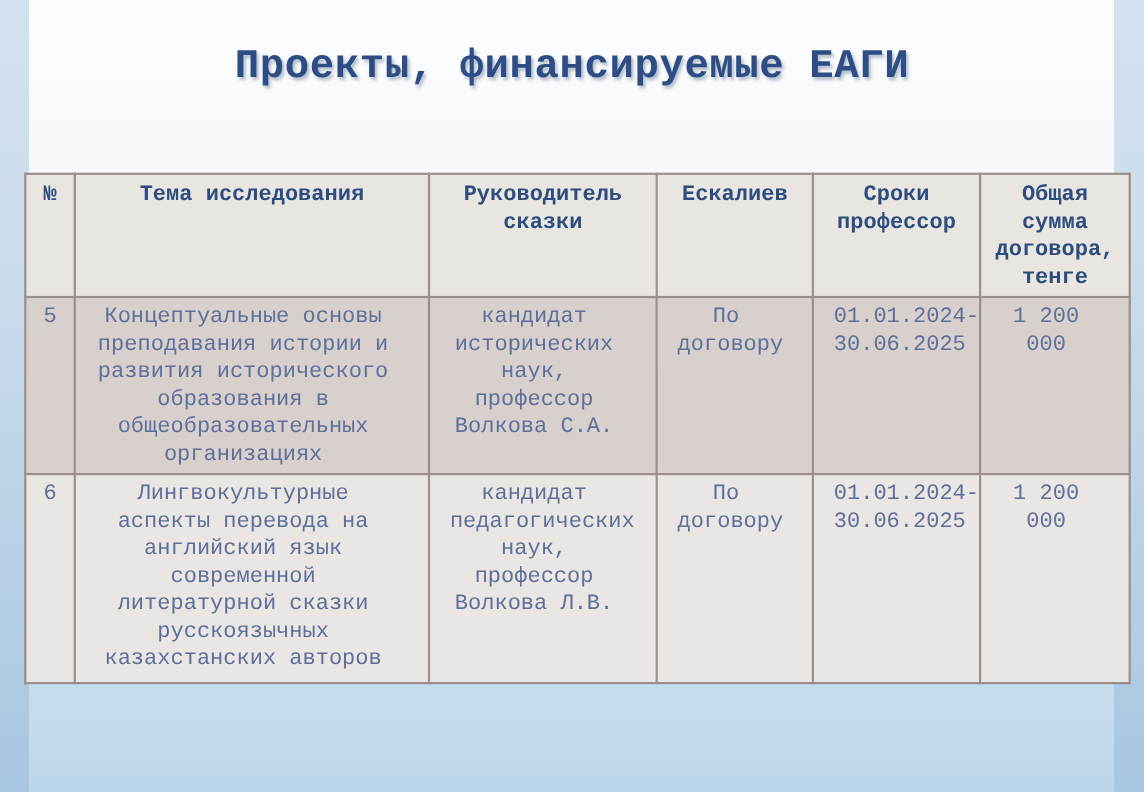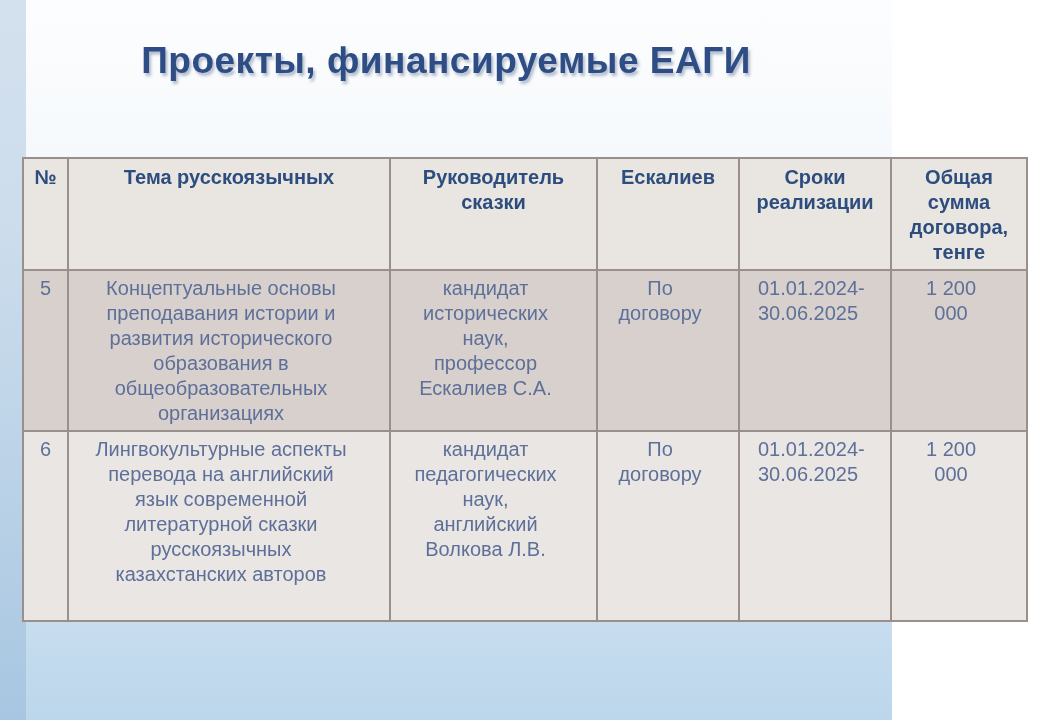--- a/index.html
+++ b/index.html
@@ -7,29 +7,30 @@
     padding: 0;
   }
   body {
     width: 1040px;
     height: 720px;
     overflow: hidden;
     font-family: "Liberation Sans", "DejaVu Sans", sans-serif;
   }
   .slide {
     position: relative;
-    width: 892px;
+    width: 1040px;
     height: 720px;
     background:
       linear-gradient(90deg,
         rgba(125,165,205,0.32) 0px, rgba(125,165,205,0.32) 26px,
         rgba(125,165,205,0.0) 26px, rgba(125,165,205,0.0) 1013px,
         rgba(125,165,205,0.32) 1013px, rgba(125,165,205,0.32) 1040px),
       linear-gradient(180deg,
         #fcfdfe 0%, #f4f8fb 28%, #ddebf5 60%, #bcd6eb 100%);
+    font-family: Liberation Mono, monospace;
   }
   .slide-title {
     position: absolute;
     top: 40px;
     left: 0;
     width: 100%;
     text-align: center;
     font-size: 37px;
     font-weight: bold;
     letter-spacing: 0.5px;
@@ -94,40 +95,40 @@
       <col class="c-num">
       <col class="c-topic">
       <col class="c-leader">
       <col class="c-result">
       <col class="c-dates">
       <col class="c-amount">
     </colgroup>
     <thead>
       <tr>
         <th>№</th>
-        <th>Тема русскоязычных</th>
+        <th>Тема исследования</th>
         <th>Руководитель сказки</th>
         <th>Ескалиев</th>
-        <th>Сроки реализации</th>
+        <th>Сроки профессор</th>
         <th>Общая сумма договора, тенге</th>
       </tr>
     </thead>
     <tbody>
       <tr class="row-odd data-row-1">
         <td class="cell-num">5</td>
         <td class="cell-topic">Концептуальные основы преподавания истории  и развития исторического образования в общеобразовательных организациях</td>
-        <td class="cell-leader">кандидат исторических наук, профессор Ескалиев С.А.</td>
+        <td class="cell-leader">кандидат исторических наук, профессор Волкова С.А.</td>
         <td class="cell-result">По договору</td>
         <td class="cell-dates">01.01.2024-30.06.2025</td>
         <td class="cell-amount">1 200 000</td>
       </tr>
       <tr class="row-even data-row-2">
         <td class="cell-num">6</td>
         <td class="cell-topic">Лингвокультурные аспекты перевода на английский язык современной литературной сказки русскоязычных казахстанских авторов</td>
-        <td class="cell-leader">кандидат педагогических наук, английский Волкова Л.В.</td>
+        <td class="cell-leader">кандидат педагогических наук, профессор Волкова Л.В.</td>
         <td class="cell-result">По договору</td>
         <td class="cell-dates">01.01.2024-30.06.2025</td>
         <td class="cell-amount">1 200 000</td>
       </tr>
     </tbody>
   </table>
 
 </div>
 
 </body></html>

